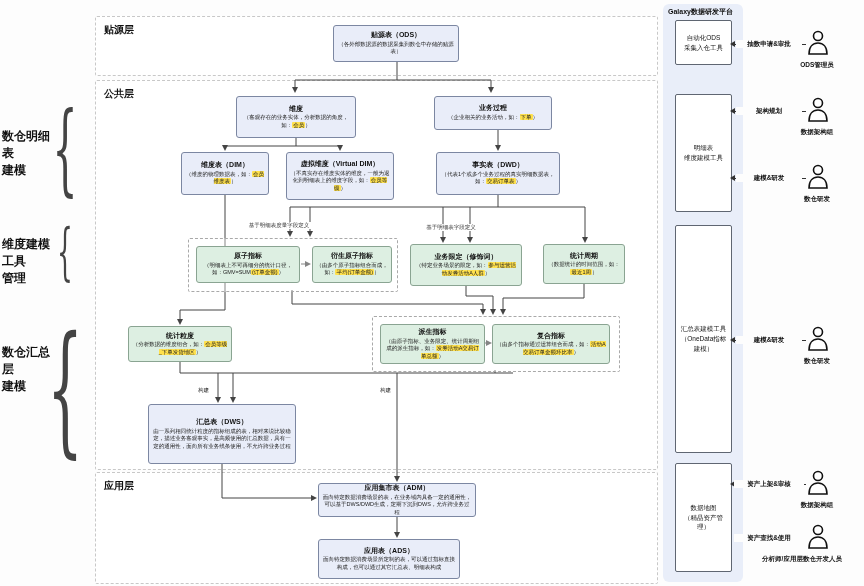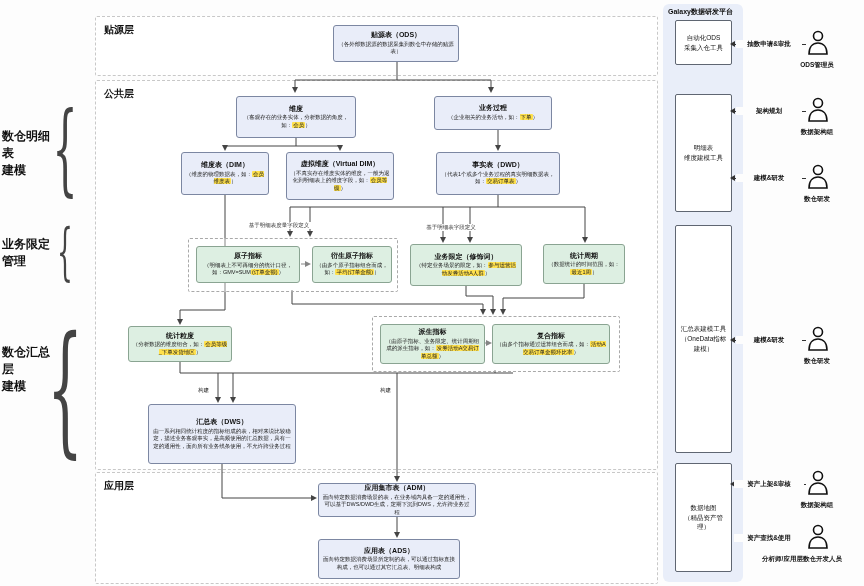--- a/index.html
+++ b/index.html
@@ -53,21 +53,21 @@
   <div class="layer" style="left:95px;top:16px;width:561px;height:58px"></div>
   <div class="layer" style="left:95px;top:80px;width:561px;height:388px"></div>
   <div class="layer" style="left:95px;top:472px;width:561px;height:110px"></div>
   <div class="layer-label" style="left:104px;top:23px">贴源层</div>
   <div class="layer-label" style="left:104px;top:87px">公共层</div>
   <div class="layer-label" style="left:104px;top:479px">应用层</div>
 
   <div class="rail-label" style="left:2px;top:128px;width:56px">数仓明细表
 建模</div>
   <div class="brace" style="left:56px;top:96px;width:18px;height:104px;font-size:100px;transform:scaleX(0.4)">{</div>
-  <div class="rail-label" style="left:2px;top:236px;width:56px">业务限定
+  <div class="rail-label" style="left:2px;top:236px;width:56px">维度建模工具
 管理</div>
   <div class="brace" style="left:56px;top:218px;width:18px;height:66px;font-size:62px;transform:scaleX(0.4)">{</div>
   <div class="rail-label" style="left:2px;top:344px;width:56px">数仓汇总层
 建模</div>
   <div class="brace" style="left:56px;top:314px;width:18px;height:148px;font-size:142px;transform:scaleX(0.4)">{</div>
 
   <svg id="wires" width="660" height="586">
     <defs>
       <marker id="ah" markerWidth="7" markerHeight="7" refX="4" refY="3" orient="auto">
         <path d="M0,0 L6,3 L0,6 Z" fill="#444"></path>

